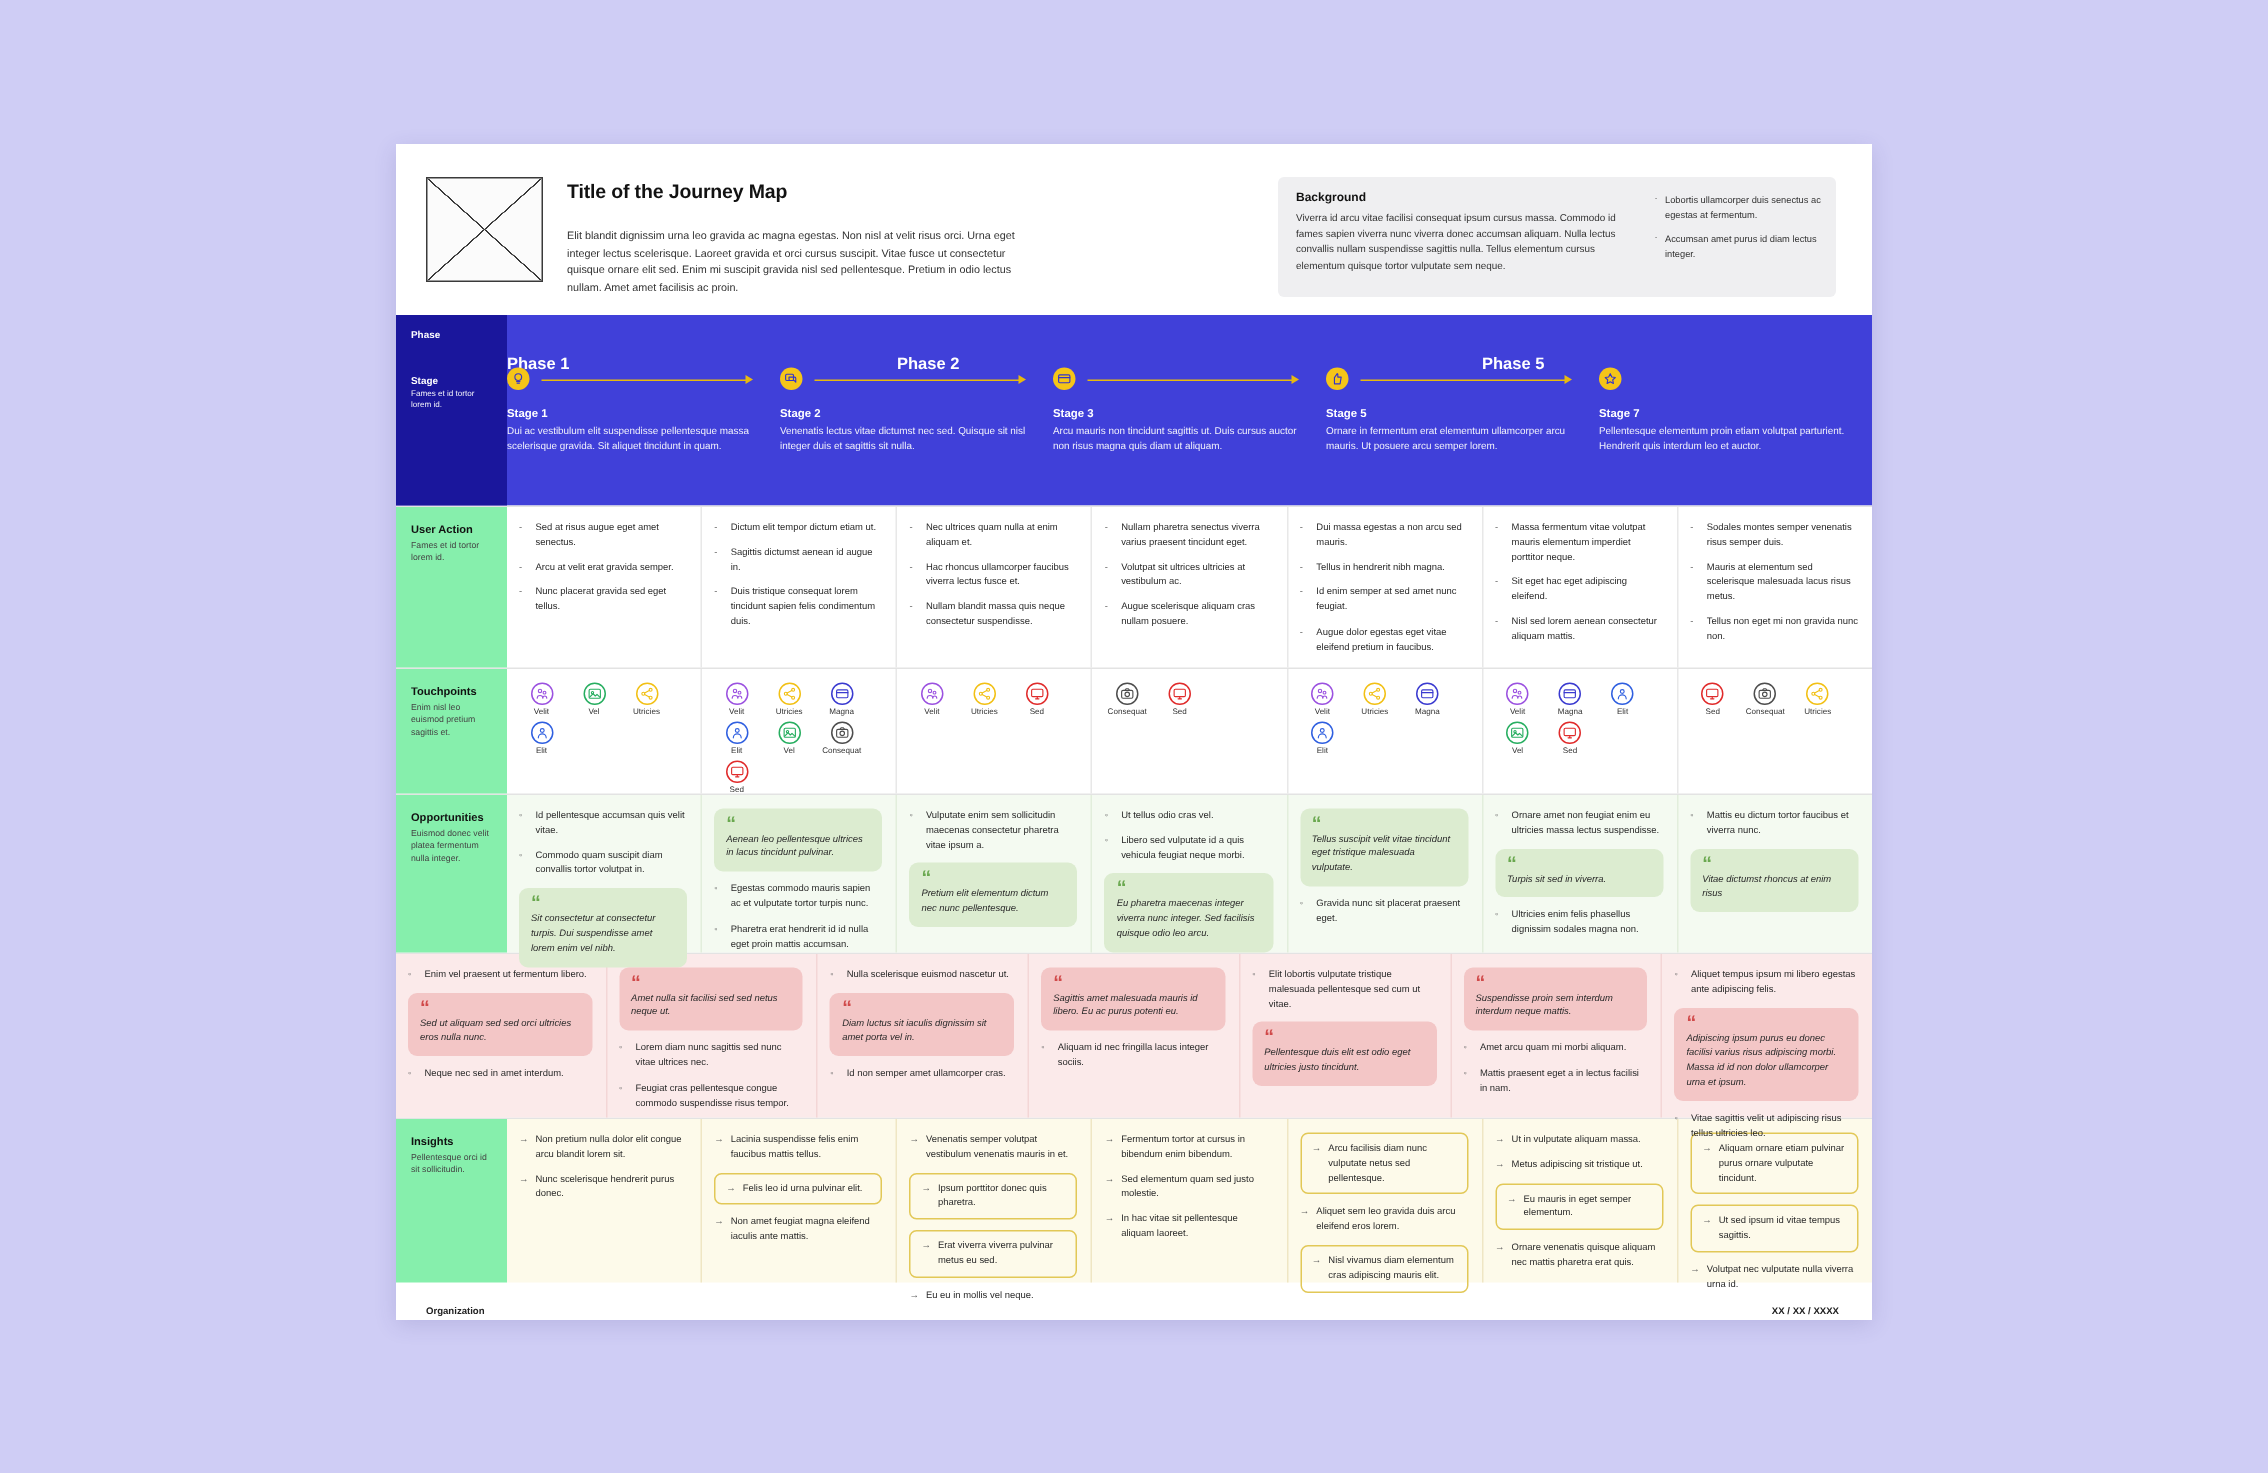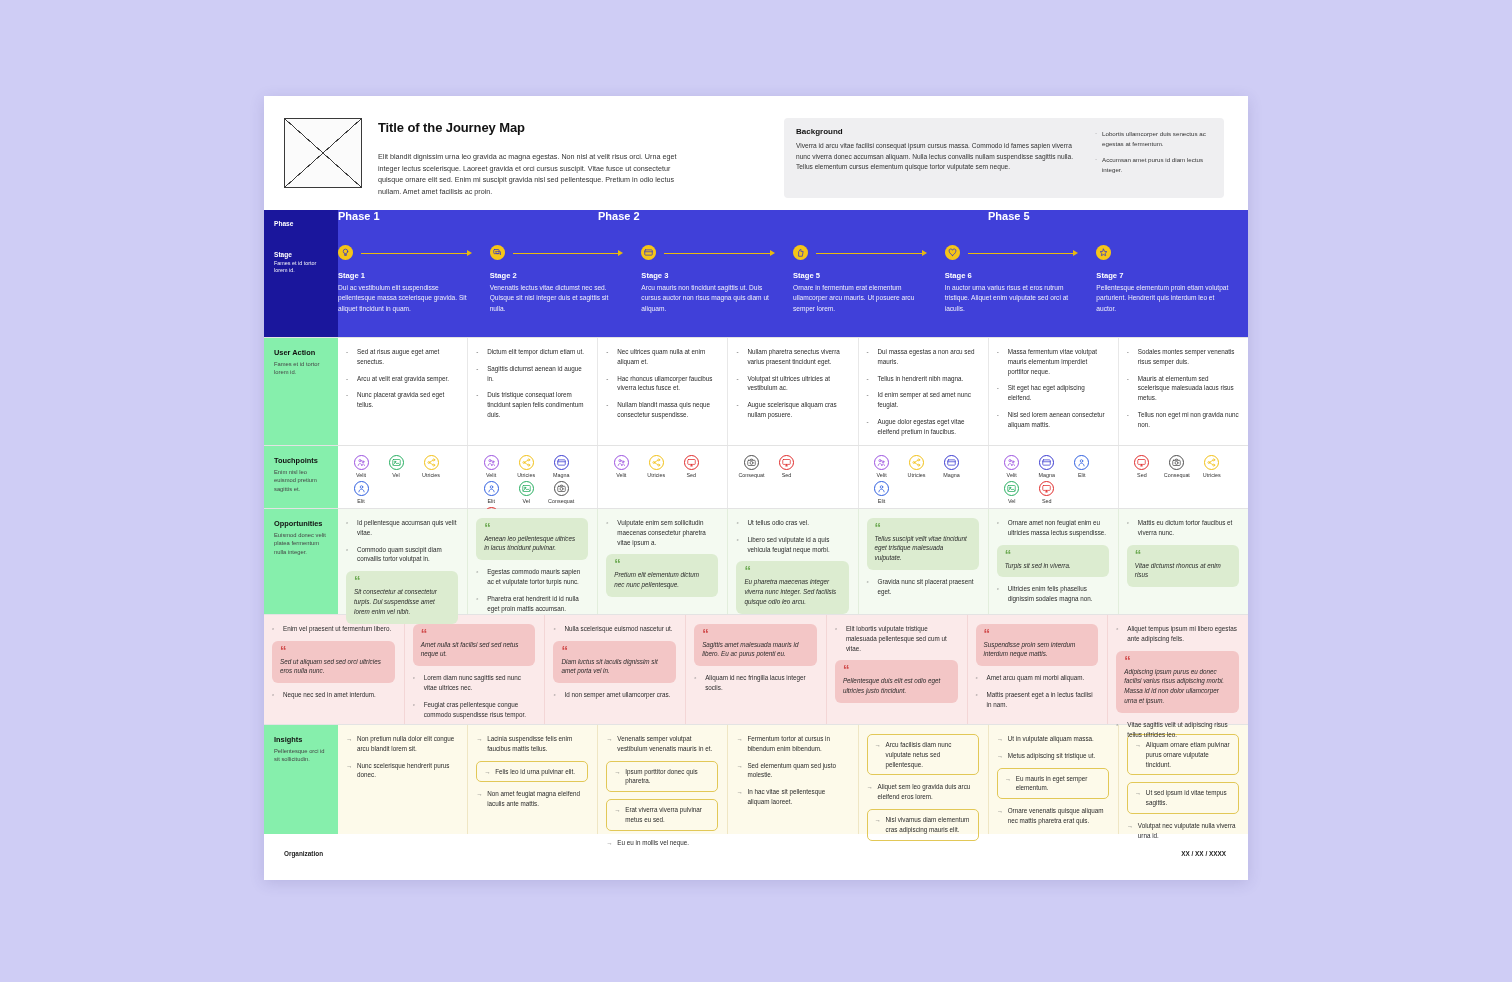--- a/index.html
+++ b/index.html
@@ -29,21 +29,21 @@
     content: ""; position: absolute; left: 0; top: 0; width: 100%; height: 100%;
     background: linear-gradient(to top right, transparent calc(50% - 0.5px), #3a3a3a calc(50% - 0.4px), #3a3a3a calc(50% + 0.4px), transparent calc(50% + 0.5px));
   }
   .thumb:after { background: linear-gradient(to bottom right, transparent calc(50% - 0.5px), #3a3a3a calc(50% - 0.4px), #3a3a3a calc(50% + 0.4px), transparent calc(50% + 0.5px)); }
 
   .title-block { flex: 0 0 300px; padding-top: 2px; }
   .map-title { font-size: 13px; font-weight: bold; color: #121212; letter-spacing: -0.1px; }
   .map-desc { font-size: 7.2px; line-height: 1.62; color: #333; margin-top: 16px; }
 
   .bg-panel {
-    margin-left: auto; width: 440px; min-height: 68px;
+    margin-left: auto; width: 372px; min-height: 68px;
     background: #efeff1; border-radius: 4px;
     display: flex; padding: 9px 10px 9px 12px; gap: 8px;
   }
   .bg-main { flex: 1 1 auto; max-width: 290px; }
   .bg-title { font-size: 8px; font-weight: bold; color: #121212; }
   .bg-text { font-size: 6.6px; line-height: 1.62; color: #333; margin-top: 5px; }
   .bg-bullets { flex: 0 0 112px; padding-top: 2px; }
   .bg-bullets li { font-size: 6.2px; line-height: 1.56; color: #333; list-style: none; position: relative; padding-left: 8px; margin-bottom: 7px; }
   .bg-bullets li:before { content: "·"; position: absolute; left: 1px; top: -1px; color: #555; }
 
@@ -52,21 +52,21 @@
   .band-label {
     flex: 0 0 74px; background: #1a169c; color: #fff; padding: 10px 8px 0 10px;
   }
   .band-label .lbl-1 { font-size: 6.6px; font-weight: bold; }
   .band-label .lbl-2 { font-size: 6.6px; font-weight: bold; margin-top: 24px; }
   .band-label .lbl-sub { font-size: 5.4px; line-height: 1.45; margin-top: 2px; opacity: .95; }
 
   .band-body { flex: 1 1 auto; position: relative; }
   .phase-titles { position: relative; height: 30px; }
   .phase-title {
-    position: absolute; top: 0; font-size: 11px; font-weight: bold; color: #fff;
+    position: absolute; top: 27px; font-size: 11px; font-weight: bold; color: #fff;
   }
   .stages { display: flex; padding: 0 0 0 0; }
   .stage { flex: 1 1 0; padding: 0 12px 0 0; position: relative; }
   .stage-icon-row { height: 26px; display: flex; align-items: center; }
   .circ {
     width: 15px; height: 15px; border-radius: 50%; background: #f5c518;
     display: flex; align-items: center; justify-content: center; flex: 0 0 15px;
   }
   .circ svg { width: 9px; height: 9px; display: block; }
   .arrow { flex: 1 1 auto; height: 7px; margin: 0 6px 0 8px; position: relative; }
@@ -83,21 +83,21 @@
   .row-label {
     flex: 0 0 74px; background: #86efac; padding: 10px 9px 8px 10px;
   }
   .row-label .rl-title { font-size: 7.4px; font-weight: bold; color: #111; }
   .row-label .rl-sub { font-size: 5.8px; line-height: 1.5; color: #444; margin-top: 3px; }
   .cols { flex: 1 1 auto; display: flex; }
   .col { flex: 1 1 0; padding: 9px 9px 9px 8px; border-left: 1px solid #e8e8e8; }
   .col:first-child { border-left: none; }
 
   .row-action { height: 108px; }
-  .row-touch  { height: 63px; }
+  .row-touch  { height: 84px; }
   .row-opp    { height: 106px; }
   .row-pain   { height: 110px; }
   .row-ins    { height: 110px; }
 
   .row-opp .cols  { background: #f4faf1; }
   .row-pain .cols { background: #fbeaea; }
   .row-ins .cols  { background: #fdfaea; }
   .row-opp .col  { border-left-color: #e2eedc; }
   .row-pain .col { border-left-color: #f3d6d6; }
   .row-ins .col  { border-left-color: #efe6c4; }
@@ -230,32 +230,20 @@
                 </div>
                 <div class="arrow"></div>
               </div>
               <div class="stage-name">Stage 5</div>
               <div class="stage-desc">Ornare in fermentum erat elementum ullamcorper arcu mauris. Ut posuere arcu semper lorem.</div>
             </div>
             <div class="stage">
               <div class="stage-icon-row">
                 <div class="circ">
                   <svg viewBox="0 0 24 24" fill="none" stroke="#3434c9" stroke-width="2" stroke-linecap="round" stroke-linejoin="round" style="width:9px;height:9px">
-                    <path d="M12 20S3 14 3 8.5A4.5 4.5 0 0112 6a4.5 4.5 0 019 2.5C21 14 12 20 12 20z"></path>
-                  </svg>
-                </div>
-                <div class="arrow"></div>
-              </div>
-              <div class="stage-name">Stage 6</div>
-              <div class="stage-desc">In auctor urna varius risus et eros rutrum tristique. Aliquet enim vulputate sed orci at iaculis.</div>
-            </div>
-            <div class="stage">
-              <div class="stage-icon-row">
-                <div class="circ">
-                  <svg viewBox="0 0 24 24" fill="none" stroke="#3434c9" stroke-width="2" stroke-linecap="round" stroke-linejoin="round" style="width:9px;height:9px">
                     <path d="M12 3l2.8 6 6.2.8-4.6 4.3 1.2 6.3L12 17.4 6.4 20.4l1.2-6.3L3 9.8 9.2 9z"></path>
                   </svg>
                 </div>
               </div>
               <div class="stage-name">Stage 7</div>
               <div class="stage-desc">Pellentesque elementum proin etiam volutpat parturient. Hendrerit quis interdum leo et auctor.</div>
             </div>
           </div>
       </div>
     </div>

